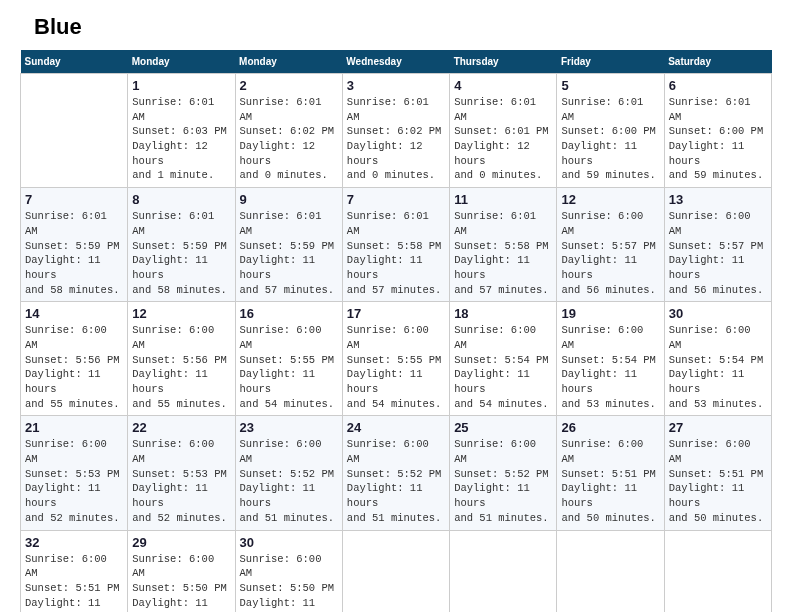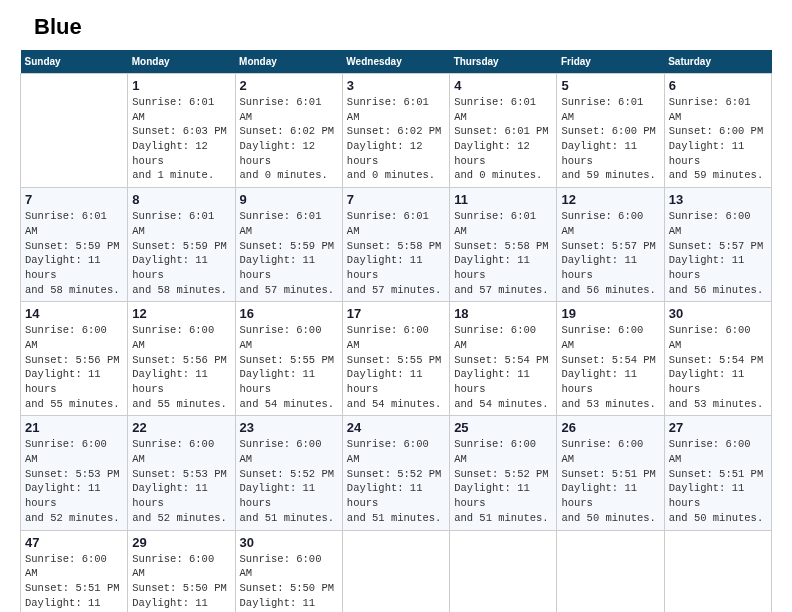--- a/index.html
+++ b/index.html
@@ -214,21 +214,21 @@
           <span class="day-number">26</span>
           <div class="day-info">Sunrise: 6:00 AM<br>Sunset: 5:51 PM<br>Daylight: 11 hours<br>and 50 minutes.</div>
         </td>
         <td>
           <span class="day-number">27</span>
           <div class="day-info">Sunrise: 6:00 AM<br>Sunset: 5:51 PM<br>Daylight: 11 hours<br>and 50 minutes.</div>
         </td>
       </tr>
       <tr>
         <td>
-          <span class="day-number">47</span>
+          <span class="day-number">32</span>
           <div class="day-info">Sunrise: 6:00 AM<br>Sunset: 5:51 PM<br>Daylight: 11 hours<br>and 50 minutes.</div>
         </td>
         <td>
           <span class="day-number">29</span>
           <div class="day-info">Sunrise: 6:00 AM<br>Sunset: 5:50 PM<br>Daylight: 11 hours<br>and 49 minutes.</div>
         </td>
         <td>
           <span class="day-number">30</span>
           <div class="day-info">Sunrise: 6:00 AM<br>Sunset: 5:50 PM<br>Daylight: 11 hours<br>and 49 minutes.</div>
         </td>

